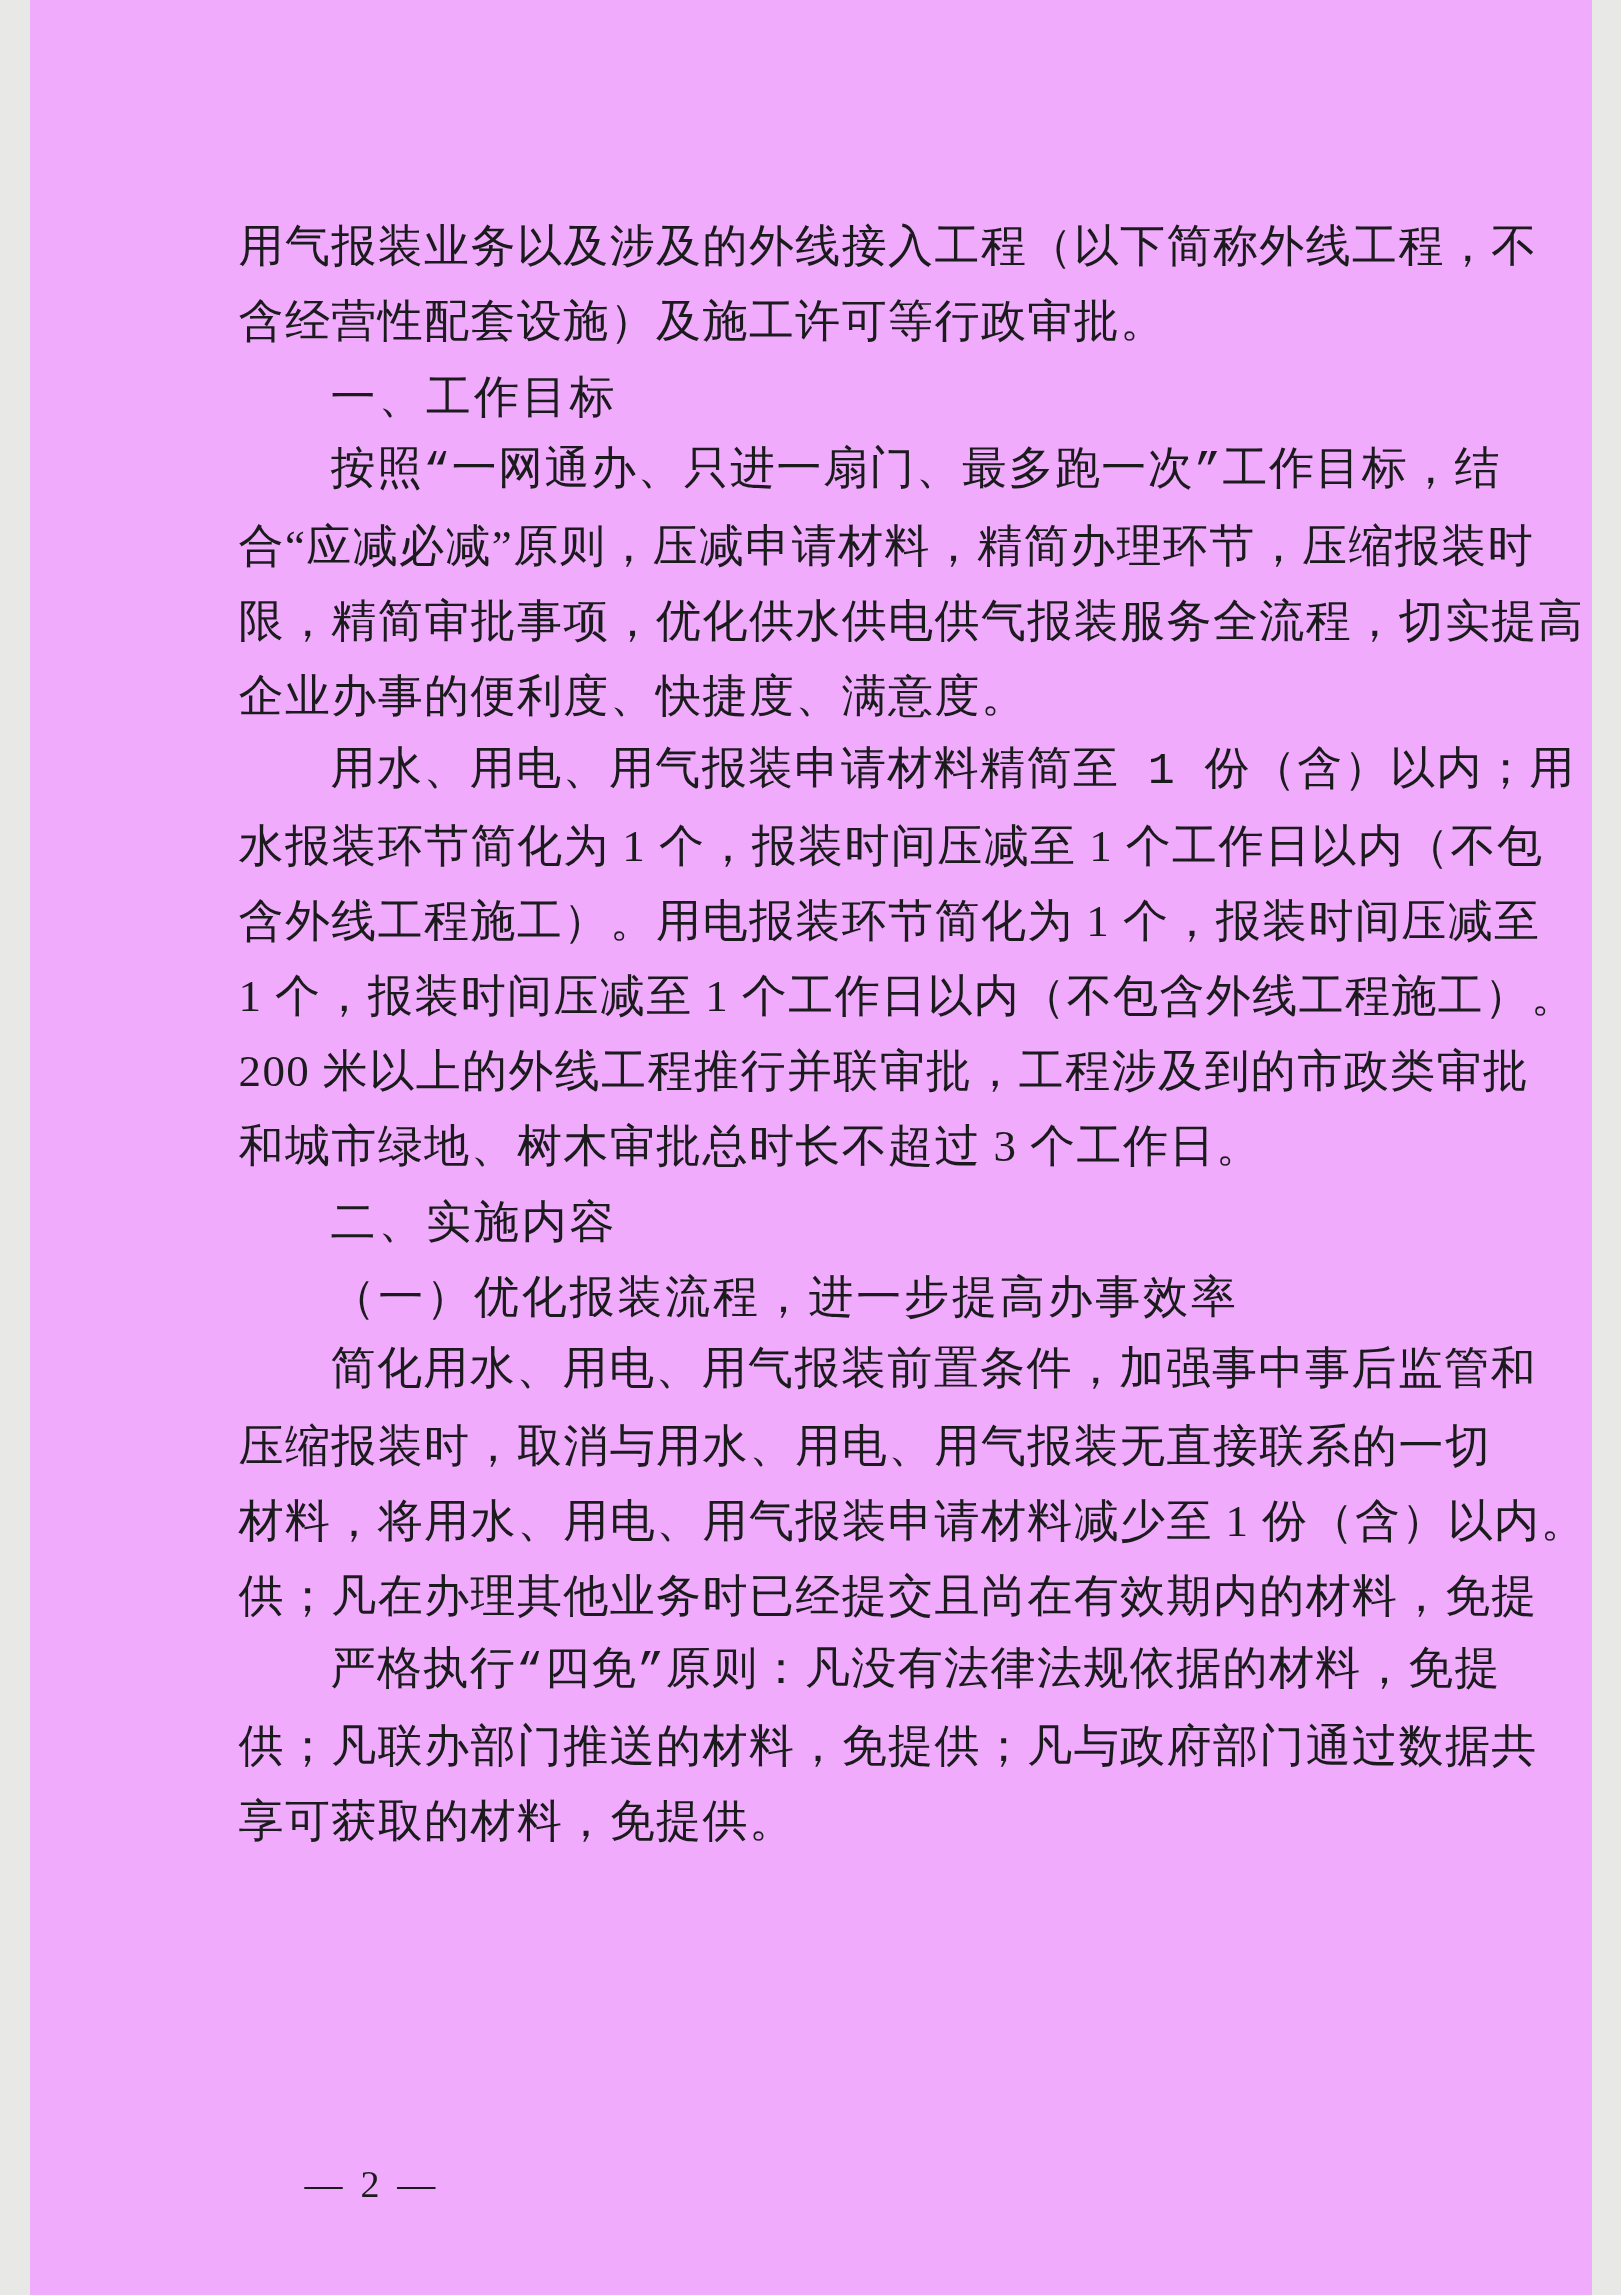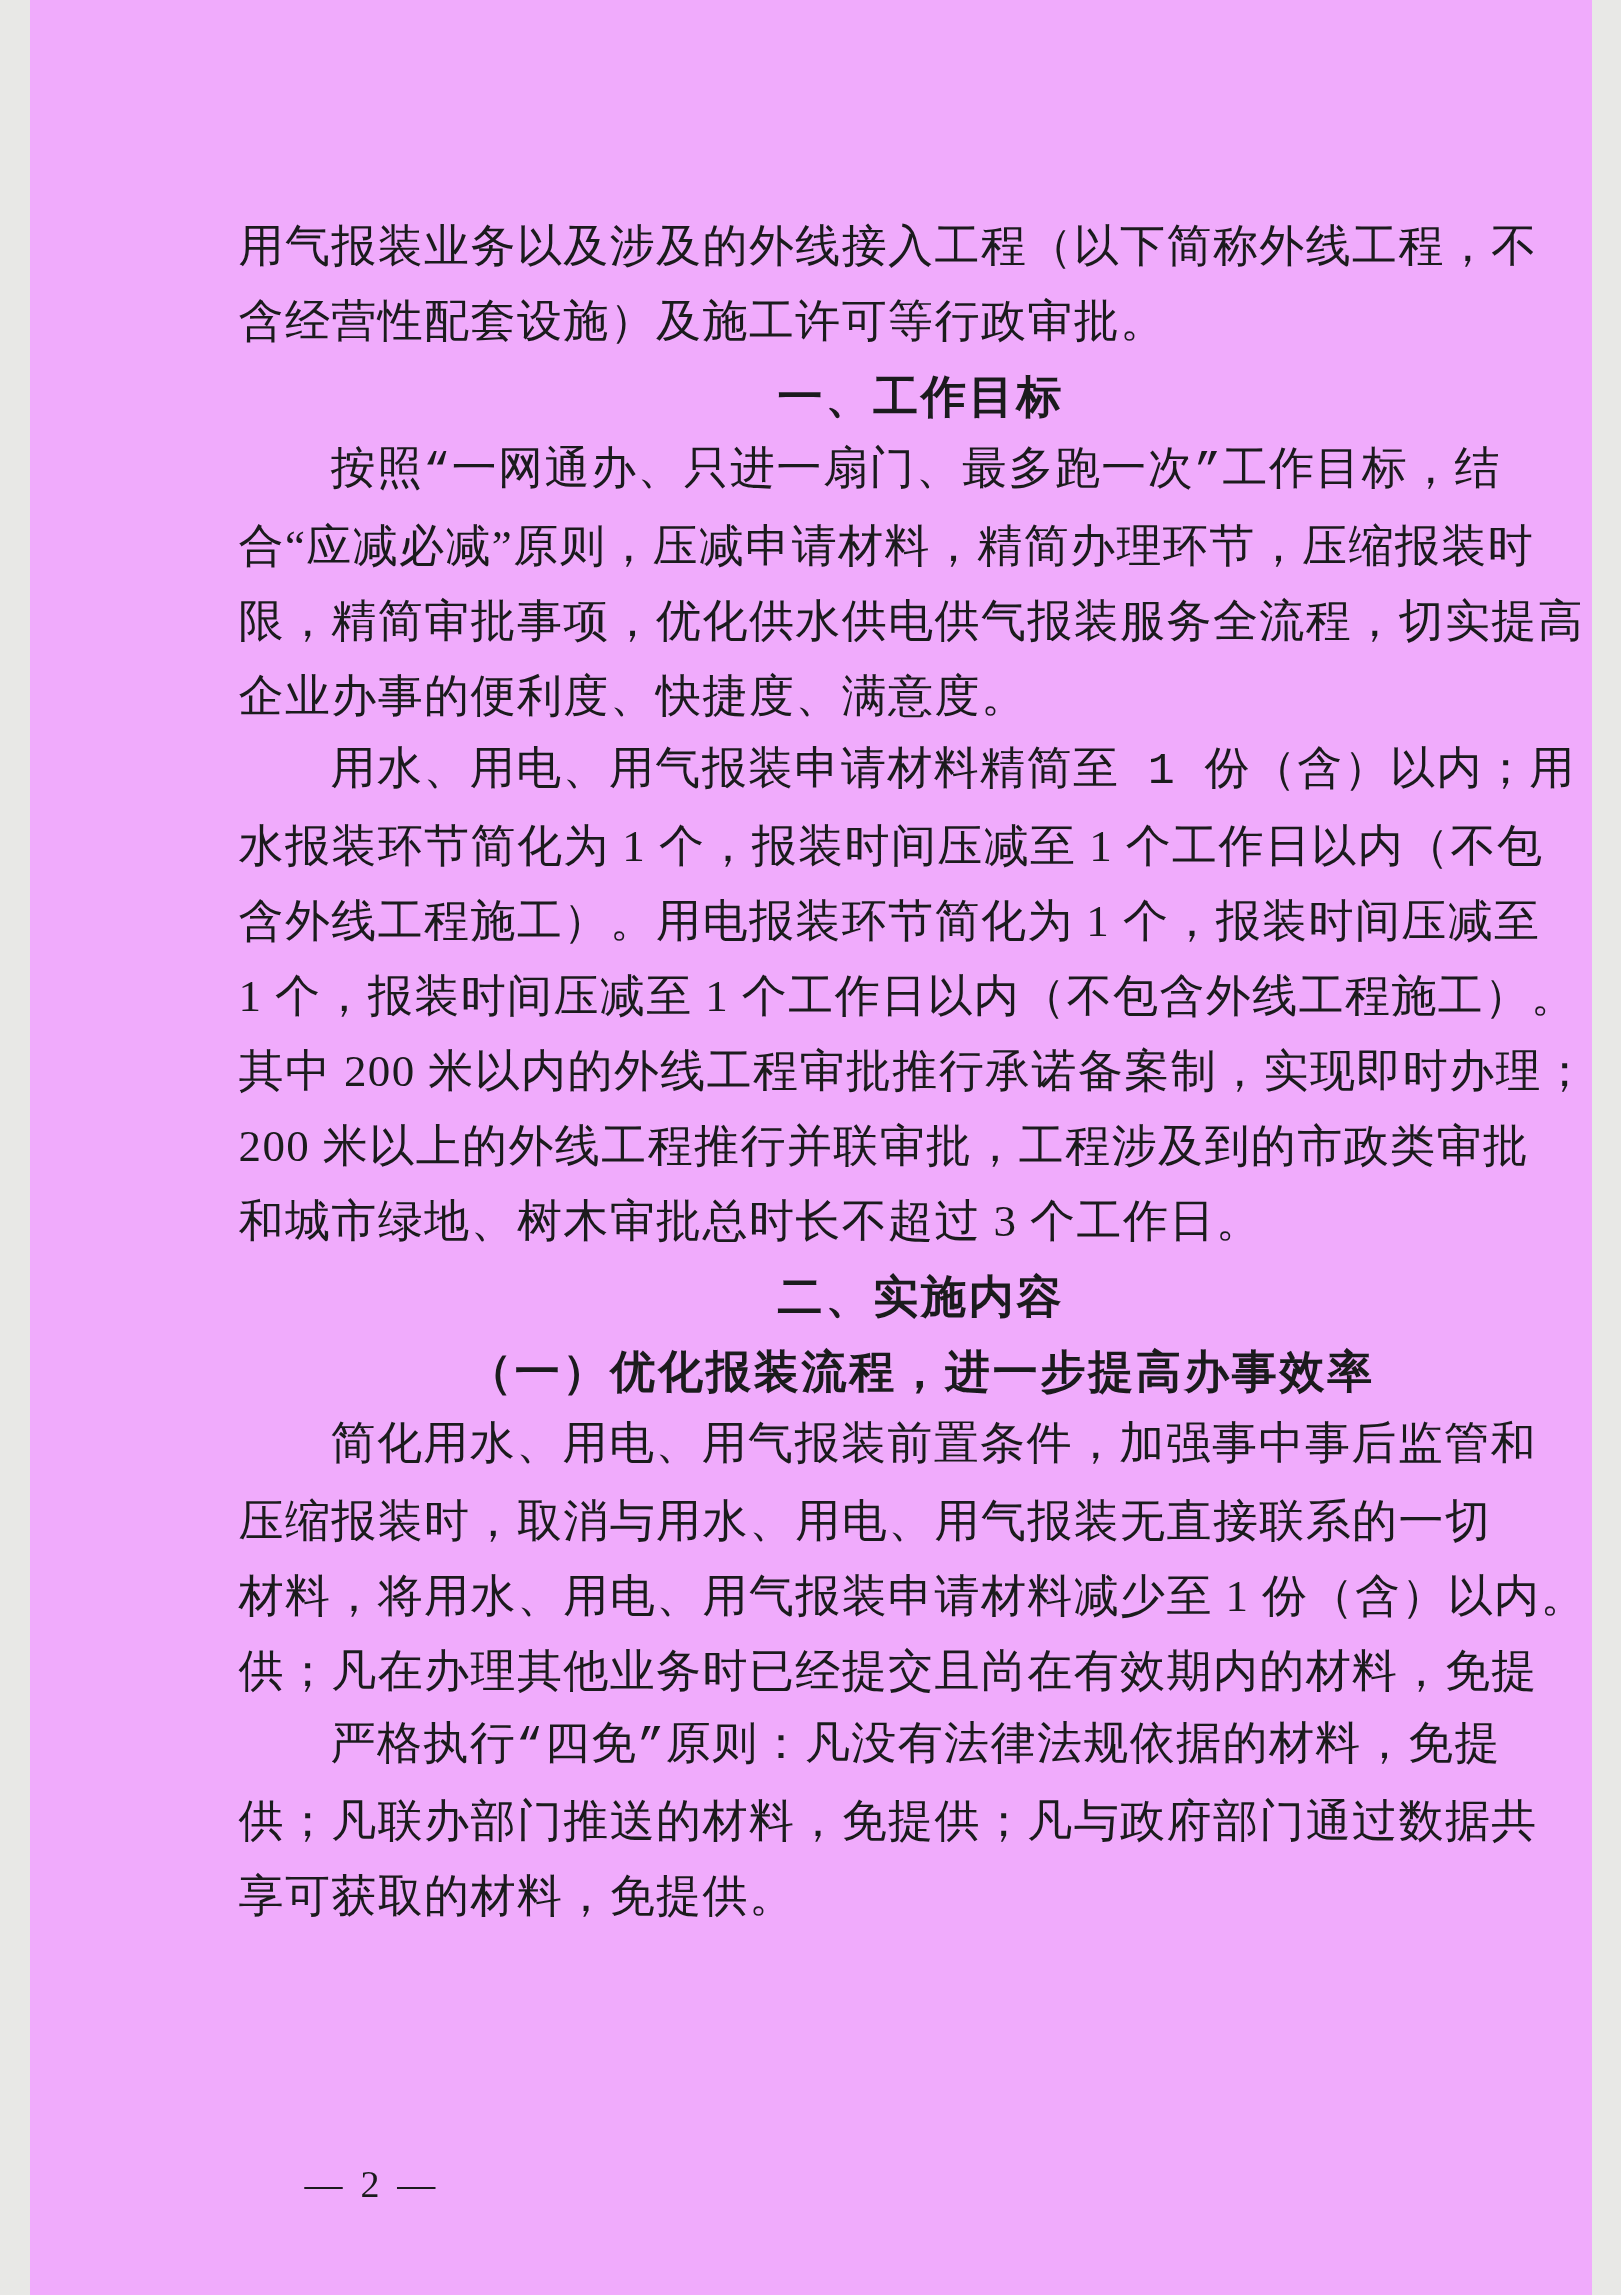--- a/index.html
+++ b/index.html
@@ -29,23 +29,22 @@
     color: #1b1b1d;
     letter-spacing: 1.4px;
     white-space: nowrap;
   }
   .line.indent {
     text-indent: 92px;
     font-family: Liberation Mono, monospace;
   }
   .line.heading {
     font-family: "Liberation Sans", "DejaVu Sans", sans-serif;
-    font-weight: 700;
+    font-weight: 400;
     letter-spacing: 2.8px;
-    text-align: center;
   }
   .page-number {
     position: absolute;
     left: 275px;
     top: 2156px;
     font-family: "Liberation Serif", "DejaVu Serif", serif;
     font-size: 38px;
     line-height: 56px;
     color: #1b1b1d;
     letter-spacing: 4.2px;
@@ -61,21 +60,20 @@
     <div class="line body">含经营性配套设施）及施工许可等行政审批。</div>
     <div class="line heading indent">一、工作目标</div>
     <div class="line body indent">按照“一网通办、只进一扇门、最多跑一次”工作目标，结</div>
     <div class="line body">合“应减必减”原则，压减申请材料，精简办理环节，压缩报装时</div>
     <div class="line body">限，精简审批事项，优化供水供电供气报装服务全流程，切实提高</div>
     <div class="line body">企业办事的便利度、快捷度、满意度。</div>
     <div class="line body indent">用水、用电、用气报装申请材料精简至 1 份（含）以内；用</div>
     <div class="line body">水报装环节简化为 1 个，报装时间压减至 1 个工作日以内（不包</div>
     <div class="line body">含外线工程施工）。用电报装环节简化为 1 个，报装时间压减至</div>
     <div class="line body">1 个，报装时间压减至 1 个工作日以内（不包含外线工程施工）。</div>
-    <div class="line body">其中 200 米以内的外线工程审批推行承诺备案制，实现即时办理；</div>
     <div class="line body">200 米以上的外线工程推行并联审批，工程涉及到的市政类审批</div>
     <div class="line body">和城市绿地、树木审批总时长不超过 3 个工作日。</div>
     <div class="line heading indent">二、实施内容</div>
     <div class="line heading indent">（一）优化报装流程，进一步提高办事效率</div>
     <div class="line body indent">简化用水、用电、用气报装前置条件，加强事中事后监管和</div>
     <div class="line body">压缩报装时，取消与用水、用电、用气报装无直接联系的一切</div>
     <div class="line body">材料，将用水、用电、用气报装申请材料减少至 1 份（含）以内。</div>
     <div class="line body">供；凡在办理其他业务时已经提交且尚在有效期内的材料，免提</div>
     <div class="line body indent">严格执行“四免”原则：凡没有法律法规依据的材料，免提</div>
     <div class="line body">供；凡联办部门推送的材料，免提供；凡与政府部门通过数据共</div>

